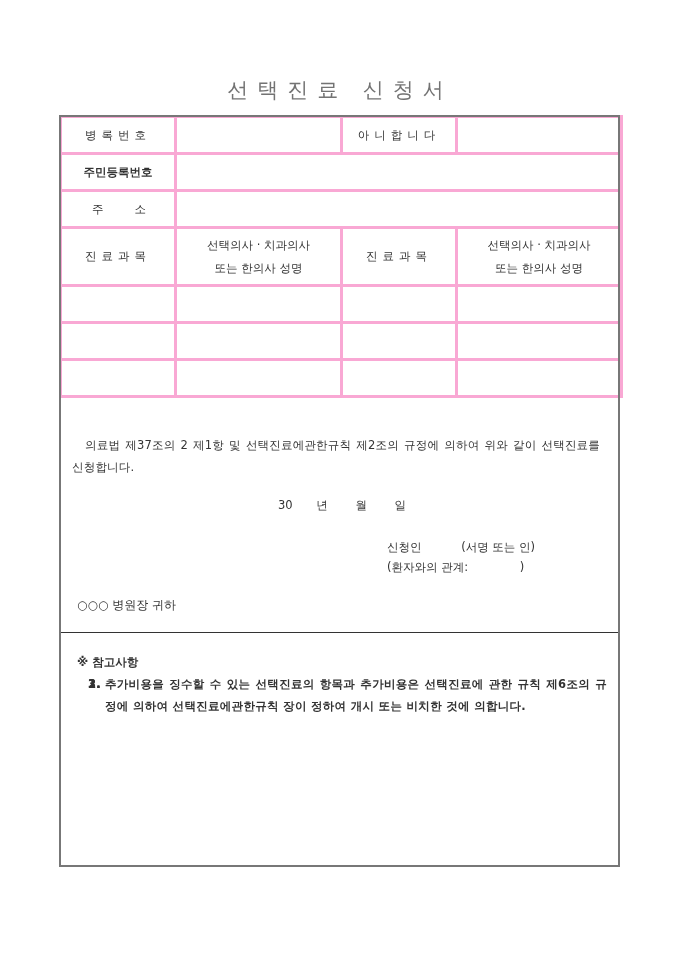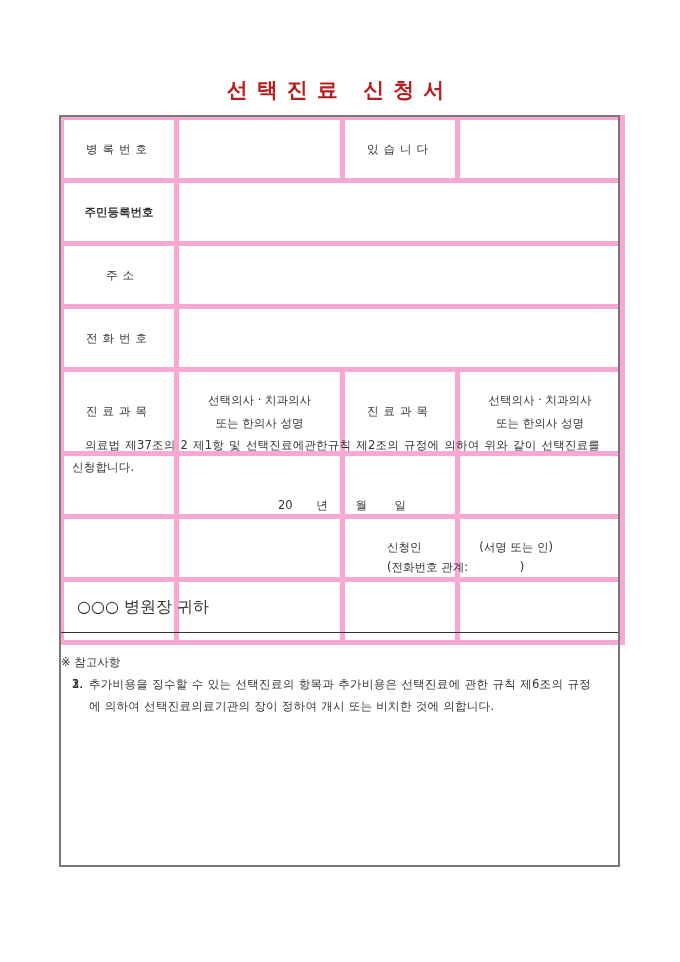--- a/index.html
+++ b/index.html
@@ -4,28 +4,28 @@
 <style>
   html, body { margin: 0; padding: 0; background: #ffffff; }
   body {
     width: 680px; height: 962px; position: relative; overflow: hidden;
     font-family: "DejaVu Sans", "Liberation Sans", sans-serif;
     color: #222222;
   }
   .title {
     position: absolute; left: 0; top: 76px; width: 680px; text-align: center;
     font-family: "DejaVu Serif", "Liberation Serif", serif;
-    font-weight: bold; font-size: 21px; letter-spacing: 9px; color: #b91c1c;
+    font-weight: normal; font-size: 21px; letter-spacing: 9px; color: #737373;
   }
   table.grid {
     position: absolute; left: 59px; top: 115px; width: 561px;
     border-collapse: collapse; table-layout: fixed;
   }
   table.grid td {
-    border: 5px solid #f9a8d4; padding: 12px; text-align: center; vertical-align: middle;
+    border: 3px solid #f9a8d4; padding: 0; text-align: center; vertical-align: middle;
     font-size: 11.5px; color: #333; letter-spacing: 0px;
   }
   table.grid tr.r35 td { height: 34px; }
   table.grid tr.r56 td { height: 55px; }
   table.grid td.lbl { letter-spacing: 5px; }
   table.grid td.lbl-wide { letter-spacing: 0; font-weight: bold; }
   .addr-label { display: flex; justify-content: space-between; padding: 0 28px 0 30px; }
   .hdr2 { line-height: 23px; font-size: 11.5px; }
   
   .outer-left, .outer-right, .outer-top, .outer-bottom { position: absolute; background: #777; }
@@ -35,24 +35,24 @@
   .outer-bottom { left: 59px; top: 865px; width: 561px; height: 2px; }
   .sep { position: absolute; left: 59px; top: 632px; width: 561px; height: 1px; background: #333; }
   .decl {
     position: absolute; left: 72px; top: 434px; width: 528px;
     font-size: 11.5px; line-height: 22px; color: #333; text-align: justify;
     text-indent: 13px; letter-spacing: 0.2px;
   }
   .date { position: absolute; top: 498px; left: 278px; font-size: 11.5px; color: #333; }
   .date span { display: inline-block; }
   .applicant { position: absolute; left: 387px; top: 537px; font-size: 11.5px; line-height: 20px; color: #333; }
-  .applicant .row1 span.sig { margin-left: 54px; }
+  .applicant .row1 span.sig { margin-left: 36px; }
   .applicant .row2 span.close { margin-left: 48px; }
-  .addressee { position: absolute; left: 77px; top: 597px; font-size: 16px; color: #333; }
-  .notes { position: absolute; left: 61px; top: 652px; width: 530px; font-size: 11.5px; color: #333; }
+  .addressee { position: absolute; left: 77px; top: 597px; font-size: 12px; color: #333; }
+  .notes { position: absolute; left: 77px; top: 652px; width: 530px; font-size: 11.5px; color: #333; font-weight: bold; }
   .notes .nhead { margin-bottom: 2px; line-height: 20px; }
   .notes ol { margin: 0; padding: 0; list-style: none; }
   .notes li { position: relative; padding-left: 28px; line-height: 21.5px; text-align: justify; letter-spacing: 0.3px; }
   .notes li .num { position: absolute; left: 11px; top: 0; }
 </style>
 </head>
 <body>
 
 <div class="title">선택진료 신청서</div>
 
@@ -60,38 +60,34 @@
   <colgroup>
     <col style="width:115px">
       <col style="width:166px">
       <col style="width:115px">
       <col style="width:165px">
   </colgroup>
   <tbody>
       <tr class="r35">
     <td class="lbl">병록번호</td>
     <td></td>
-    <td class="lbl">있습니다</td>
+    <td class="lbl">아니합니다</td>
     <td></td>
   </tr>
   <tr class="r35">
     <td class="lbl-wide">주민등록번호</td>
     <td colspan="3"></td>
   </tr>
   <tr class="r35">
     <td>
       <div class="addr-label">
         <span>주</span>
         <span>소</span>
       </div>
     </td>
-    <td colspan="3"></td>
-  </tr>
-  <tr class="r35">
-    <td class="lbl">전화번호</td>
     <td colspan="3"></td>
   </tr>
   <tr class="r56">
     <td class="lbl">진료과목</td>
     <td class="hdr2">
       <div>선택의사 · 치과의사</div>
       <div>또는 한의사 성명</div>
     </td>
     <td class="lbl">진료과목</td>
     <td class="hdr2">
@@ -118,51 +114,51 @@
     <td></td>
   </tr>
 </tbody>
   </table>
 
 <div class="sep"></div>
 
 <div class="decl">의료법 제37조의 2 제1항 및 선택진료에관한규칙 제2조의 규정에 의하여 위와 같이 선택진료를 신청합니다.</div>
 
 <div class="date">
-  <span>20</span>
+  <span>30</span>
   <span style="margin-left:20px">년</span>
   <span style="margin-left:24px">월</span>
   <span style="margin-left:24px">일</span>
 </div>
 
 <div class="applicant">
   <div class="row1">
     <span>신청인</span>
     <span class="sig">(서명 또는 인)</span>
   </div>
   <div class="row2">
-    <span>(전화번호 관계:</span>
+    <span>(환자와의 관계:</span>
     <span class="close">)</span>
   </div>
 </div>
 
 <div class="addressee">○○○ 병원장 귀하</div>
 
 <div class="notes">
   <div class="nhead">※ 참고사항</div>
   <ol>
     <li>
       <span class="num">1.</span>
     </li>
     <li>
       <span class="num">2.</span>
     </li>
     <li>
       <span class="num">3.</span>
-      <span>추가비용을 징수할 수 있는 선택진료의 항목과 추가비용은 선택진료에 관한 규칙 제6조의 규정에 의하여 선택진료의료기관의 장이 정하여 개시 또는 비치한 것에 의합니다.</span>
+      <span>추가비용을 징수할 수 있는 선택진료의 항목과 추가비용은 선택진료에 관한 규칙 제6조의 규정에 의하여 선택진료에관한규칙 장이 정하여 개시 또는 비치한 것에 의합니다.</span>
     </li>
   </ol>
 </div>
 
 <div class="outer-top"></div>
 <div class="outer-left"></div>
 <div class="outer-right"></div>
 <div class="outer-bottom"></div>
 
 </body></html>

